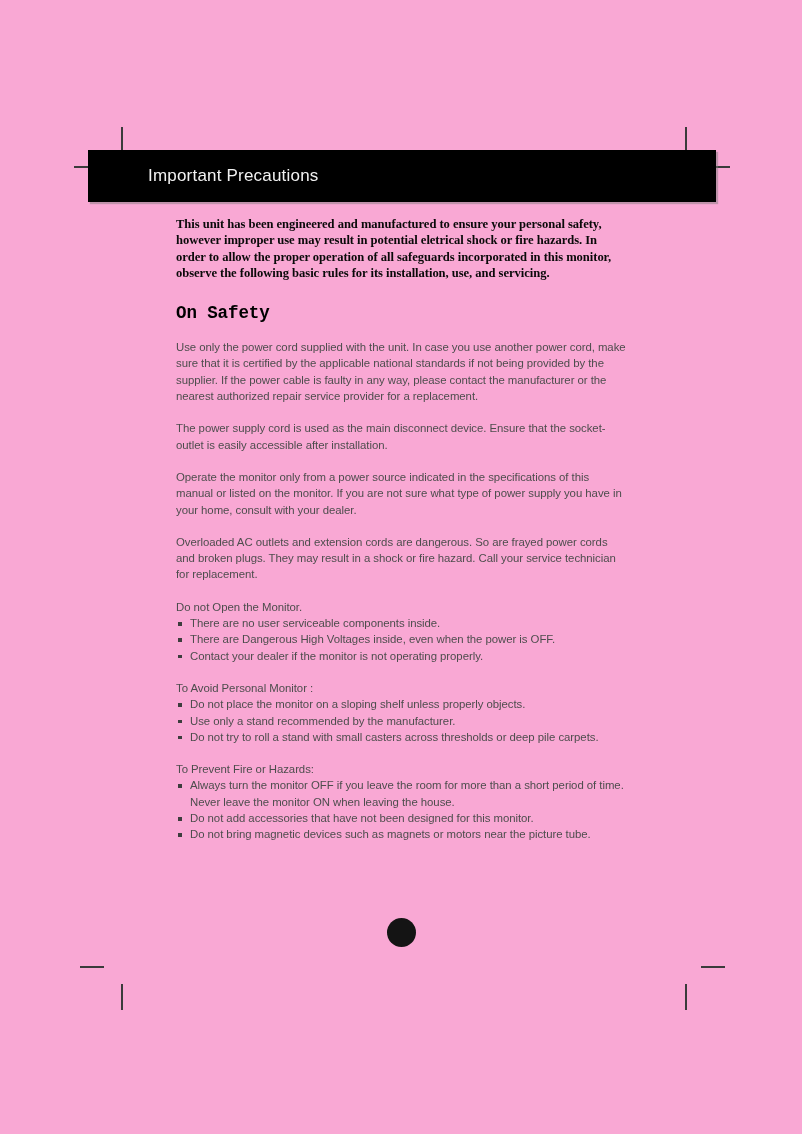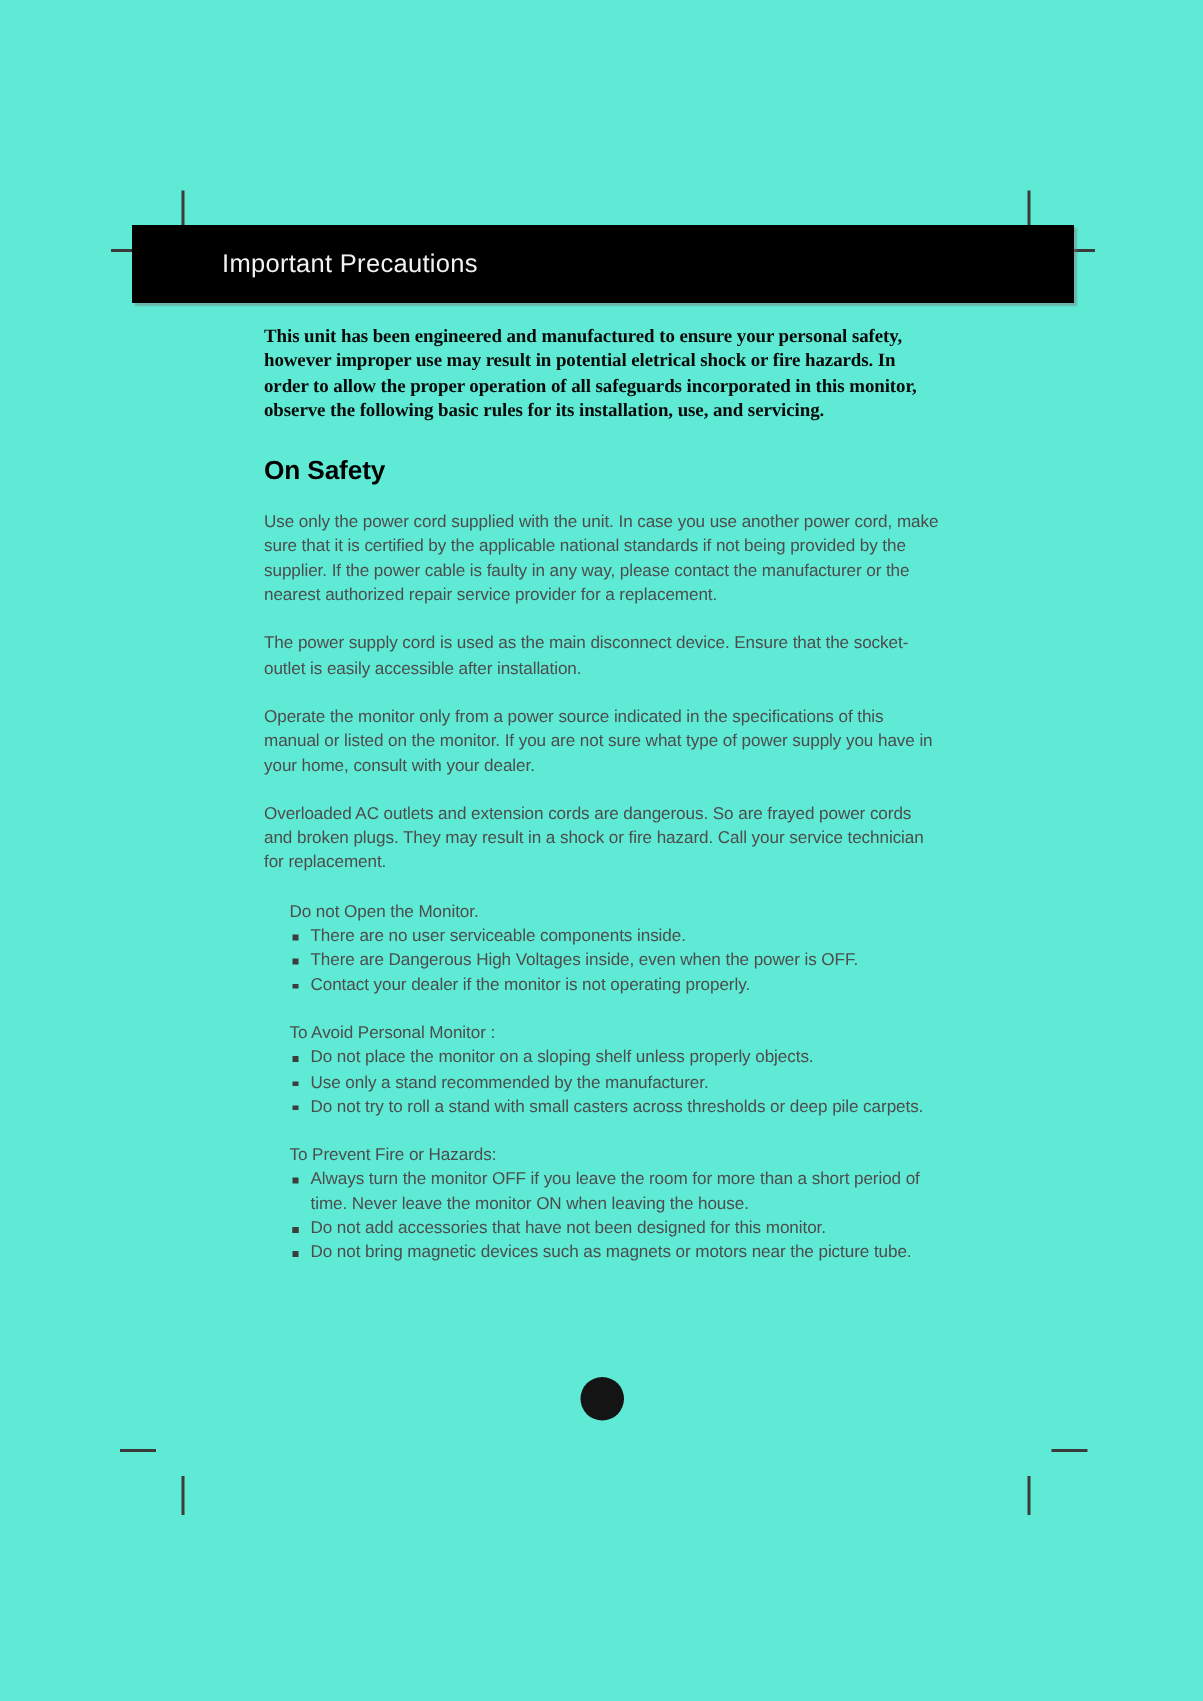--- a/index.html
+++ b/index.html
@@ -11,21 +11,21 @@
     width: 802px;
     height: 1134px;
     position: relative;
     font-family: "Liberation Sans", sans-serif;
     overflow: hidden;
   }
 
   .page {
     position: absolute;
     inset: 0;
-    background: #5eead4;
+    background: #f9a8d4;
   }
 
   
   .crop-mark {
     position: absolute;
     background: #3b3b3b;
   }
   .cm-v { width: 2px; }
   .cm-h { height: 2px; }
 
@@ -72,38 +72,38 @@
     font-family: "Liberation Serif", serif;
     font-weight: bold;
     font-size: 12.6px;
     line-height: 16.3px;
     color: #0a0a0a;
     margin: 0 0 0 0;
     letter-spacing: -0.05px;
   }
 
   .section-heading {
-    font-family: Liberation Sans, sans-serif;
+    font-family: Liberation Mono, monospace;
     font-weight: bold;
     font-size: 17.5px;
     color: #000000;
     margin: 22px 0 0 0;
     letter-spacing: -0.1px;
   }
 
   .para {
     font-family: "Liberation Sans", sans-serif;
     font-size: 11.4px;
     line-height: 16.3px;
     color: #4d4d4d;
     margin: 16px 0 0 0;
     letter-spacing: -0.05px;
   }
 
-  .group { margin-top: 16px; margin-left: 17px; }
+  .group { margin-top: 16px; }
 
   .group-label {
     font-family: "Liberation Sans", sans-serif;
     font-size: 11.4px;
     line-height: 16.3px;
     color: #4d4d4d;
     margin: 0;
     letter-spacing: -0.05px;
   }
 

